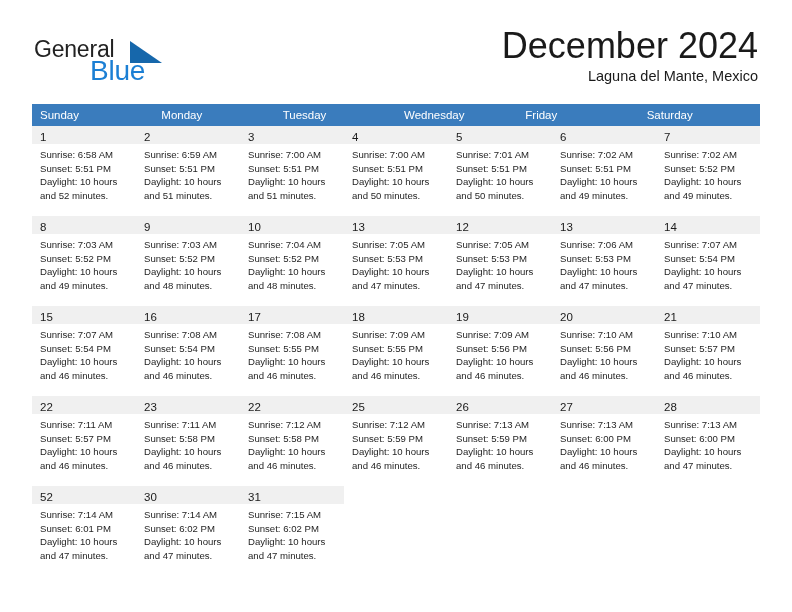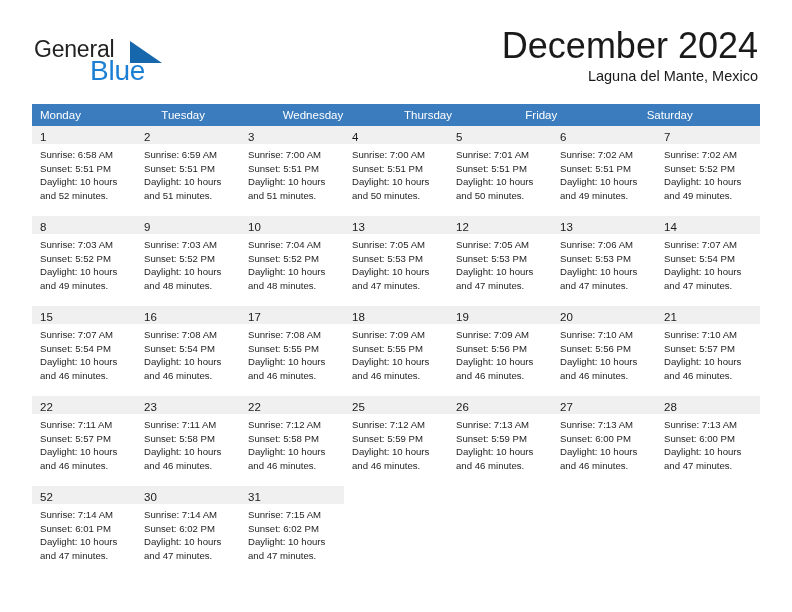--- a/index.html
+++ b/index.html
@@ -164,24 +164,24 @@
 
     <div class="title-block">
       <div class="cal-title">December 2024</div>
       <div class="cal-subtitle">Laguna del Mante, Mexico</div>
     </div>
 
   </div>
 
   <div class="calendar">
     <div class="weekday-row" id="weekday-row">
+        <div class="weekday">Sunday</div>
         <div class="weekday">Monday</div>
         <div class="weekday">Tuesday</div>
         <div class="weekday">Wednesday</div>
-        <div class="weekday">Thursday</div>
         <div class="weekday">Friday</div>
         <div class="weekday">Saturday</div>
       </div>
     <div id="weeks-container">
         <div class="week-row">
           <div class="day-cell filled">
             <div class="daynum-band"><span class="daynum">1</span></div>
             <div class="day-body">
               <div class="day-line">Sunrise: 6:58 AM</div>
               <div class="day-line">Sunset: 5:51 PM</div>

